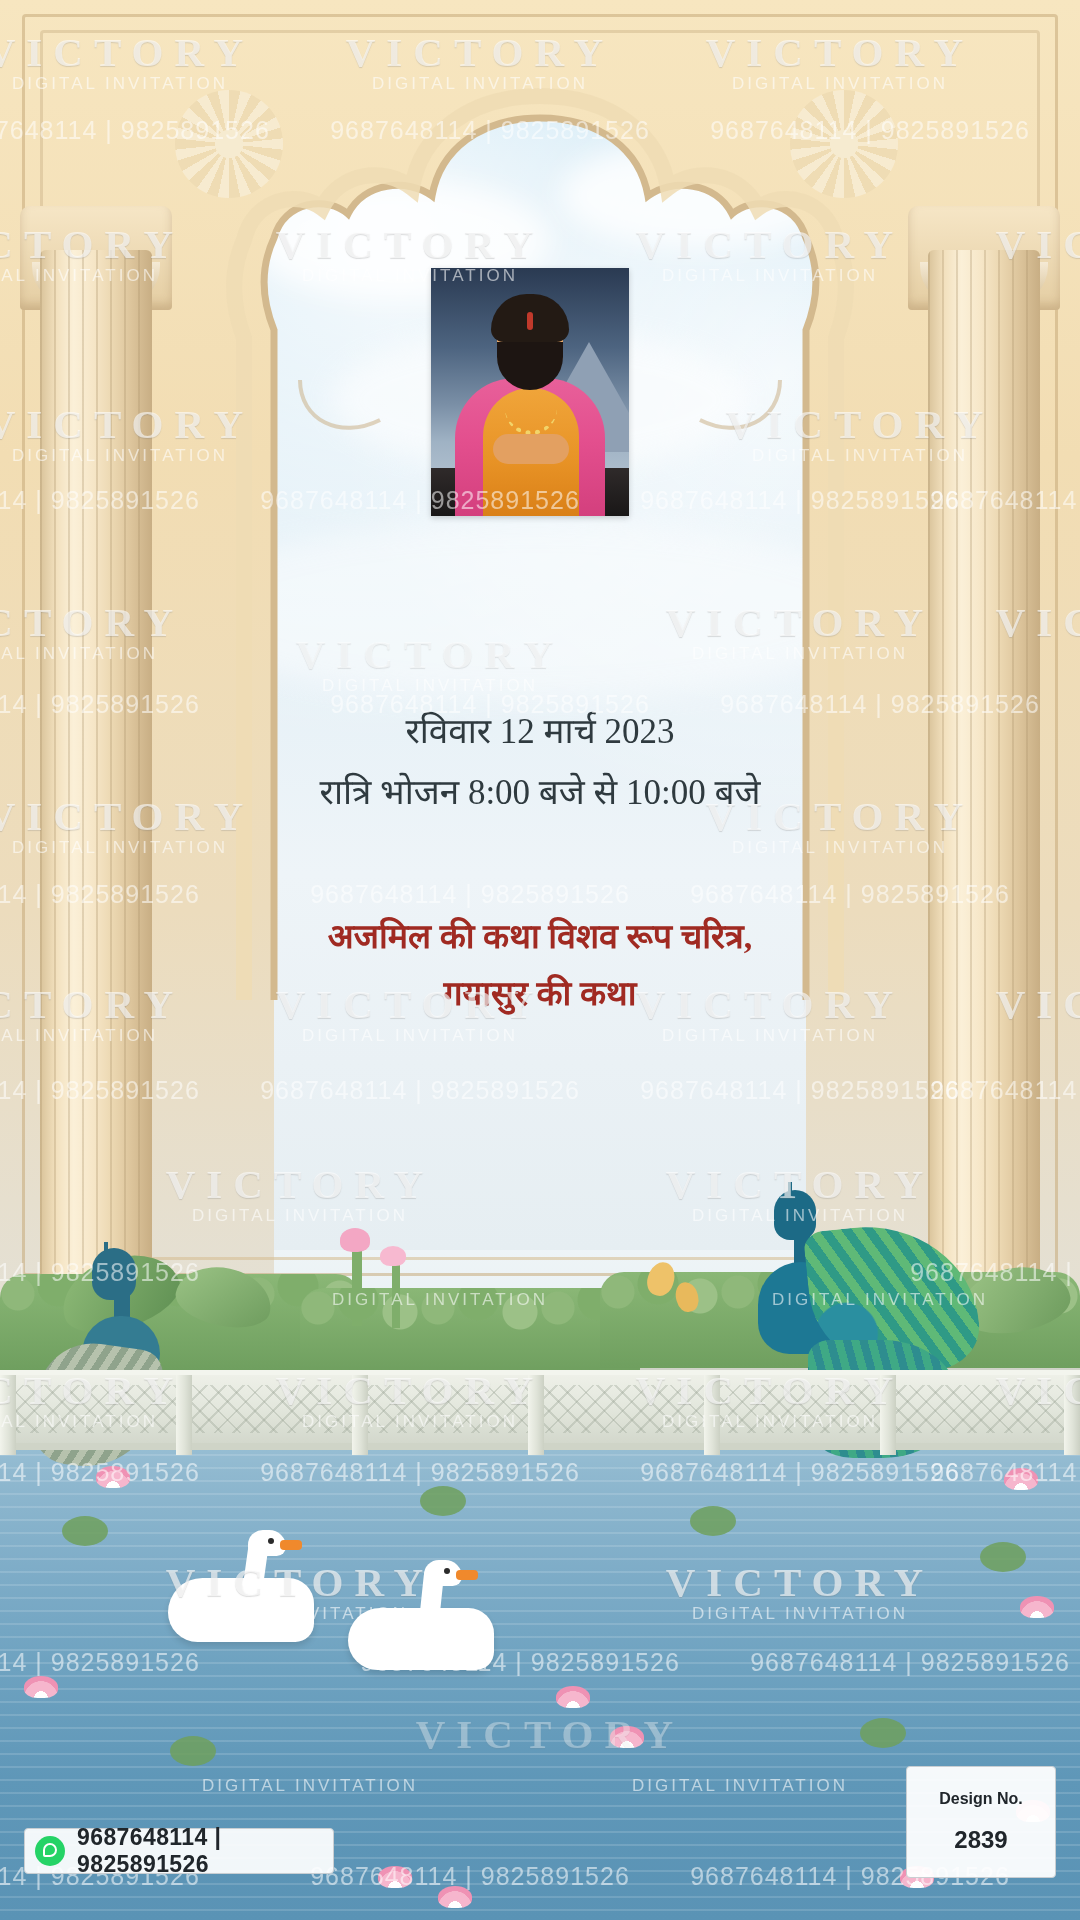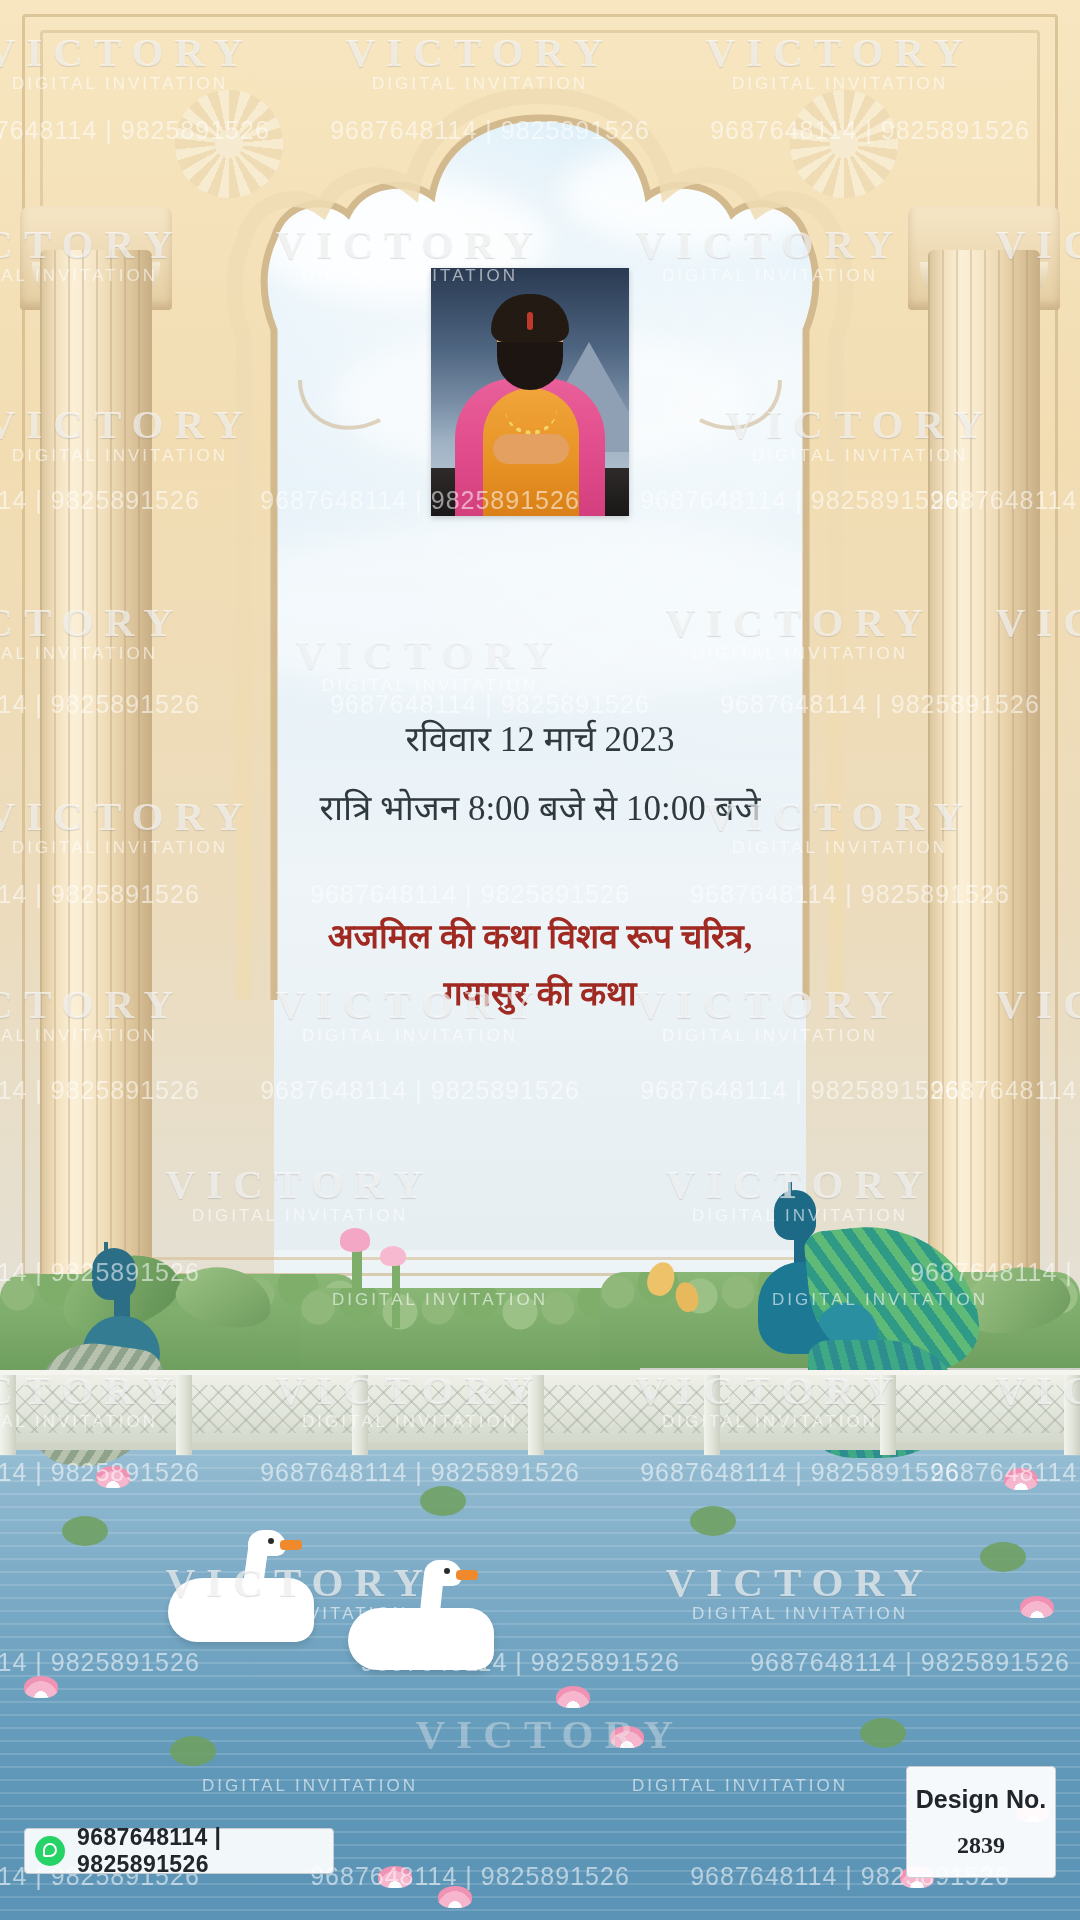--- a/index.html
+++ b/index.html
@@ -257,21 +257,21 @@
   }
   .details {
     position: absolute;
     left: 0; top: 700px; width: 1080px;
     text-align: center;
     color: #2f3a3f;
     font-family: "Liberation Serif", serif;
     font-size: 35px;
     line-height: 1.62;
   }
-  .details div { margin: 12px; }
+  .details div { margin: 4px; }
   .katha {
     position: absolute;
     left: 0; top: 908px; width: 1080px;
     text-align: center;
     color: #a02a22;
     font-family: "Liberation Serif", serif;
     font-weight: bold;
     font-size: 34px;
     line-height: 1.68;
   }
@@ -413,24 +413,24 @@
     width: 150px; height: 112px;
     background: rgba(255,255,255,0.94);
     border: 1px solid #c9ced2;
     border-radius: 4px;
     display: flex; flex-direction: column; align-items: center; justify-content: center;
     gap: 18px;
     box-sizing: border-box;
   }
   .design-box .dlabel {
     font-family: "Liberation Sans", sans-serif;
-    font-size: 25px; font-weight: bold; color: #20262b;
+    font-size: 16px; font-weight: bold; color: #20262b;
   }
   .design-box .dnum {
-    font-family: Liberation Serif, serif;
+    font-family: Liberation Sans, sans-serif;
     font-size: 24px; font-weight: bold; color: #20262b;
   }
 </style>
 </head>
 <body>
 
 <div id="card">
 
   <div class="sky"></div>
   <div class="cloud" style="left:250px;top:180px;width:300px;height:120px;"></div>

